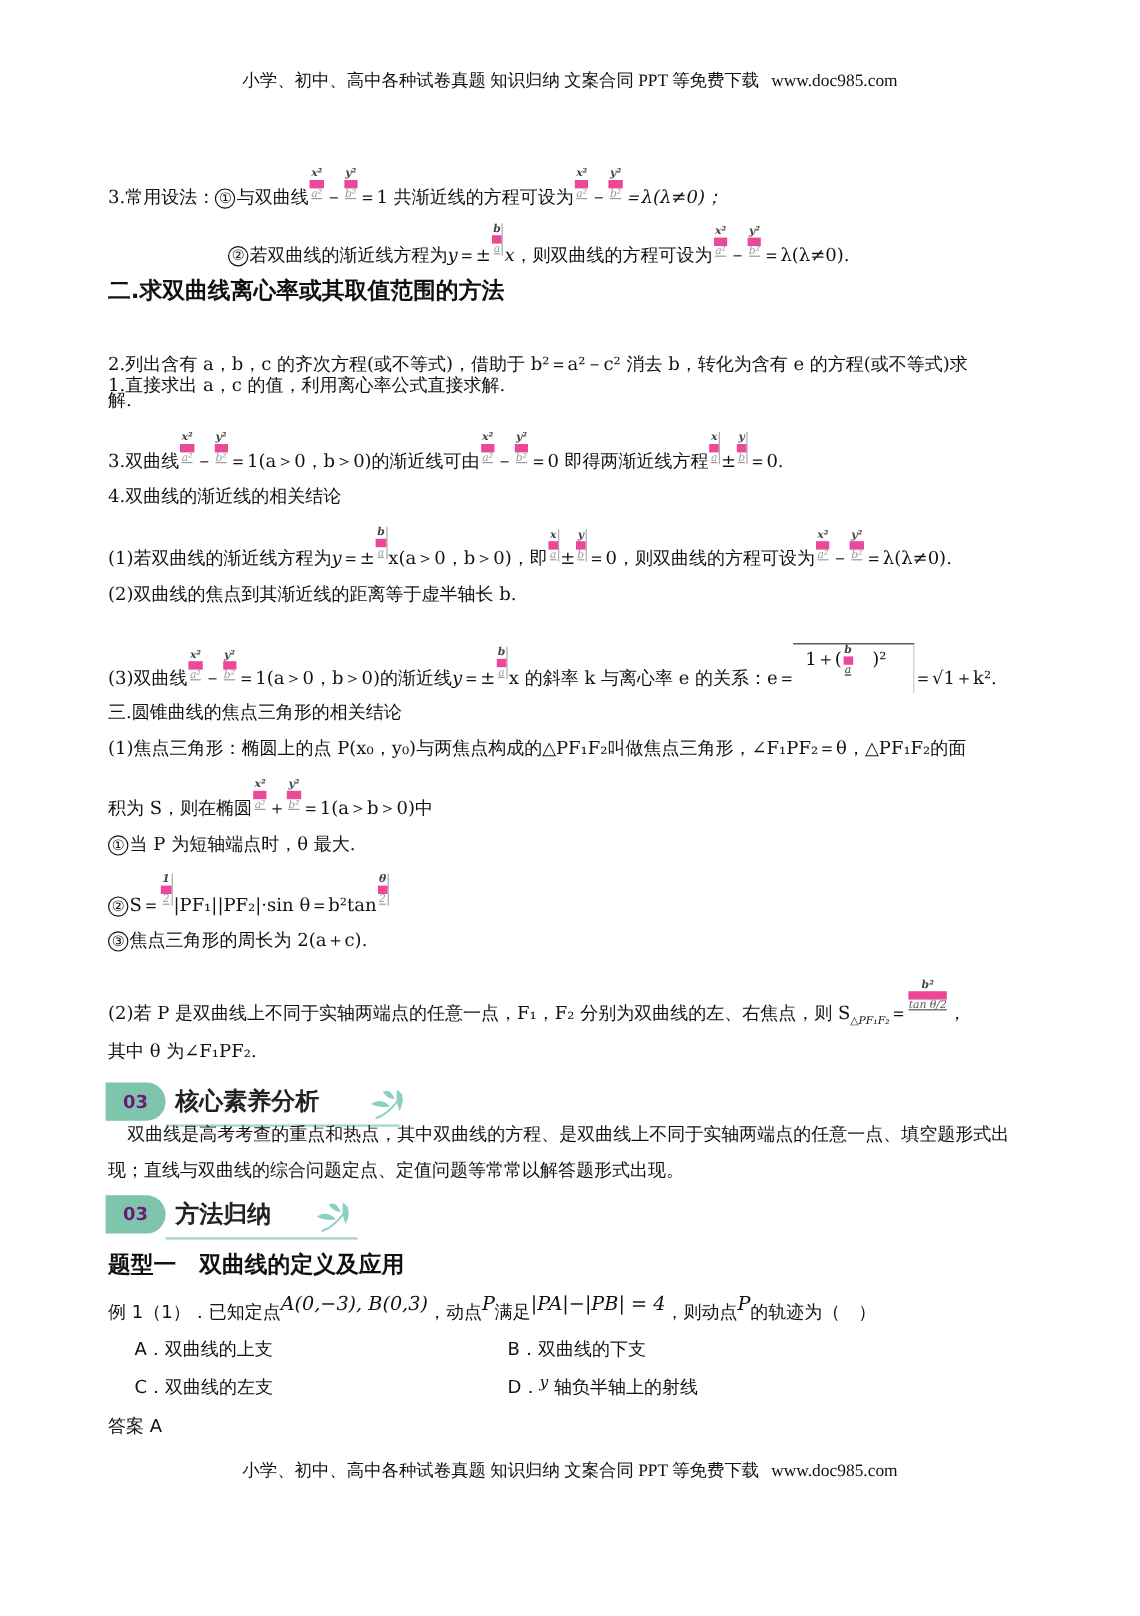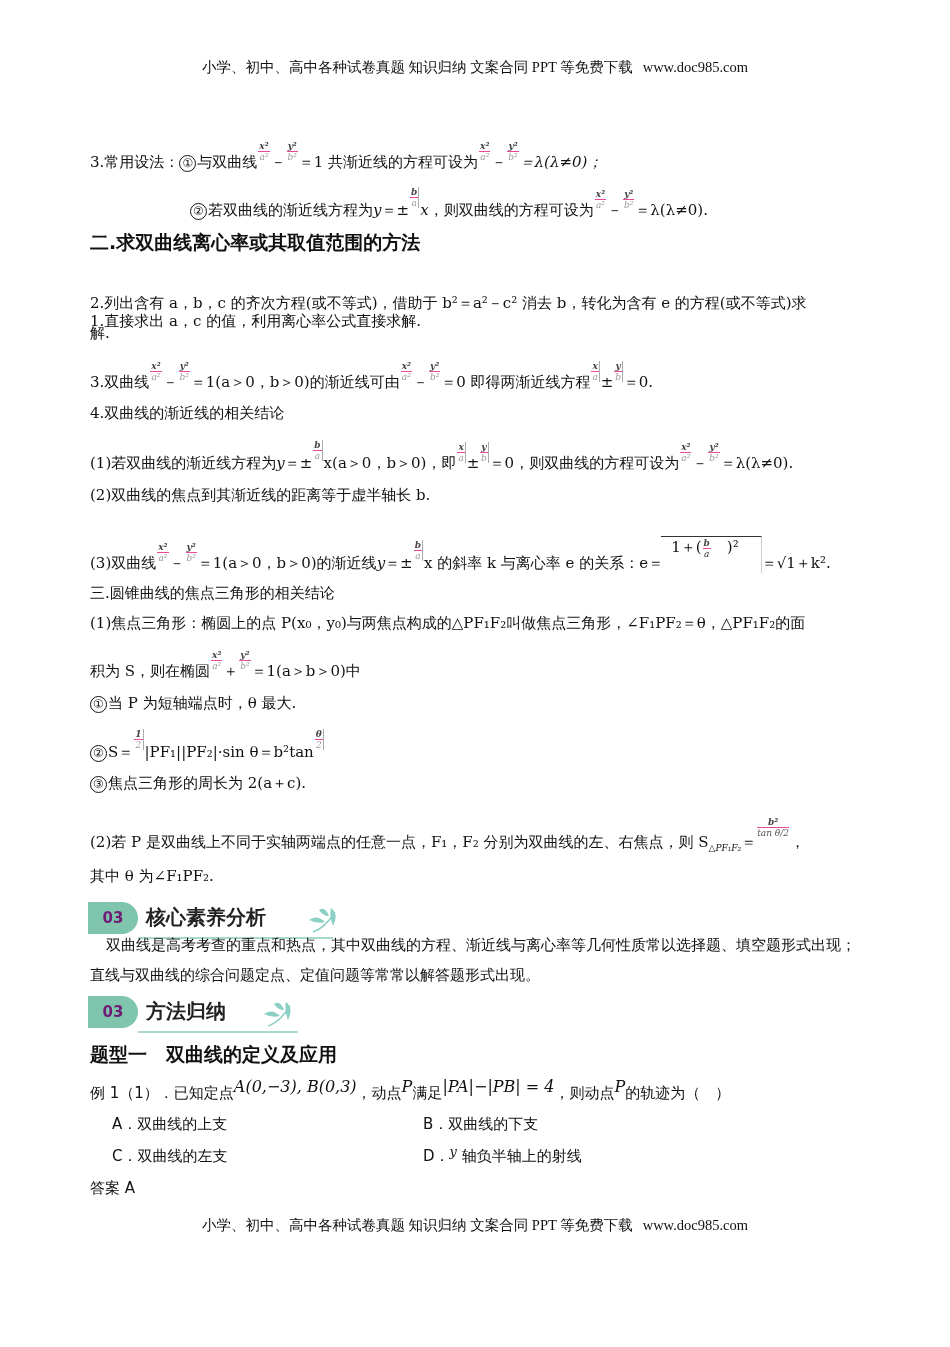--- a/index.html
+++ b/index.html
@@ -6,22 +6,22 @@
   body{width:950px;height:1347px;position:relative;overflow:hidden;
        font-family:"DejaVu Serif","Liberation Serif",serif;color:#111;font-size:15px;}
   .hf{position:absolute;left:0;width:950px;text-align:center;font-size:14.5px;
       font-family:"Liberation Serif","DejaVu Serif",serif;}
   .hf .url{margin-left:10px;}
   .line{position:absolute;left:90px;white-space:nowrap;font-size:15px;line-height:20px;}
   .bold{font-weight:bold;font-family:"DejaVu Sans","Liberation Sans",sans-serif;font-size:19px;}
   .it{font-style:italic;}
   .frac{display:inline-block;vertical-align:middle;text-align:center;font-size:9px;line-height:10px;
         margin:0 1px;position:relative;top:-12px;color:#444;}
-  .frac .num{display:block;border-bottom:1px solid #ec4899;padding:0 1px;font-weight:bold;font-style:italic;}
-  .frac .den{display:block;color:#999;font-style:italic;}
+  .frac .num{display:block;border-bottom:7px solid #ec4899;padding:0 1px;font-weight:bold;font-style:italic;}
+  .frac .den{display:block;color:#999;font-style:italic;text-decoration:underline;}
   .frac.tall{top:-14px;}
   .frac.bar{border-right:1px solid #aaa;}
   .circ{display:inline-block;width:15px;height:15px;border:1px solid #111;border-radius:50%;
         text-align:center;line-height:15px;font-size:12px;margin-right:1px;}
   sub{font-size:9px;}
   .sqrt{display:inline-block;position:relative;}
   .badge-row{position:absolute;left:88px;height:36px;}
   .badge{position:absolute;left:0;top:0;width:50px;height:32px;background:#7fc4ad;
          border-radius:0 16px 16px 0;color:#701a75;font-family:"DejaVu Sans","Liberation Sans",sans-serif;
          font-weight:bold;font-size:15px;line-height:32px;text-align:center;}
@@ -94,21 +94,21 @@
   <div class="badge-title">核心素养分析</div>
   <div class="badge-underline" style="width:195px;"></div>
   <svg class="leaf" style="left:215px;" width="40" height="34" viewBox="0 0 40 34">
     <path d="M6 18 Q14 12 22 20 Q14 22 6 18Z" fill="#8ccfc4"></path>
     <path d="M16 8 Q22 4 26 14 Q20 14 16 8Z" fill="#8ccfc4"></path>
     <path d="M28 6 Q36 12 30 24 Q26 14 28 6Z" fill="#8ccfc4"></path>
     <path d="M10 30 Q22 26 32 10" stroke="#8ccfc4" stroke-width="1.5" fill="none"></path>
   </svg>
 </div>
 
-<div class="para" style="top:930px;">双曲线是高考考查的重点和热点，其中双曲线的方程、渐近线与离心率等几何性质常以选择题、填空题形式出现；直线与双曲线的综合问题定点、定值问题等常常以解答题形式出现。</div>
+<div class="para" style="top:930px;">双曲线是高考考查的重点和热点，其中双曲线的方程、是双曲线上不同于实轴两端点的任意一点、填空题形式出现；直线与双曲线的综合问题定点、定值问题等常常以解答题形式出现。</div>
 
 <div class="badge-row" style="top:996px;width:220px;">
   <div class="badge">03</div>
   <div class="badge-title">方法归纳</div>
   <div class="badge-underline" style="width:160px;"></div>
   <svg class="leaf" style="left:170px;" width="40" height="34" viewBox="0 0 40 34">
     <path d="M6 18 Q14 12 22 20 Q14 22 6 18Z" fill="#8ccfc4"></path>
     <path d="M16 8 Q22 4 26 14 Q20 14 16 8Z" fill="#8ccfc4"></path>
     <path d="M28 6 Q36 12 30 24 Q26 14 28 6Z" fill="#8ccfc4"></path>
     <path d="M10 30 Q22 26 32 10" stroke="#8ccfc4" stroke-width="1.5" fill="none"></path>

